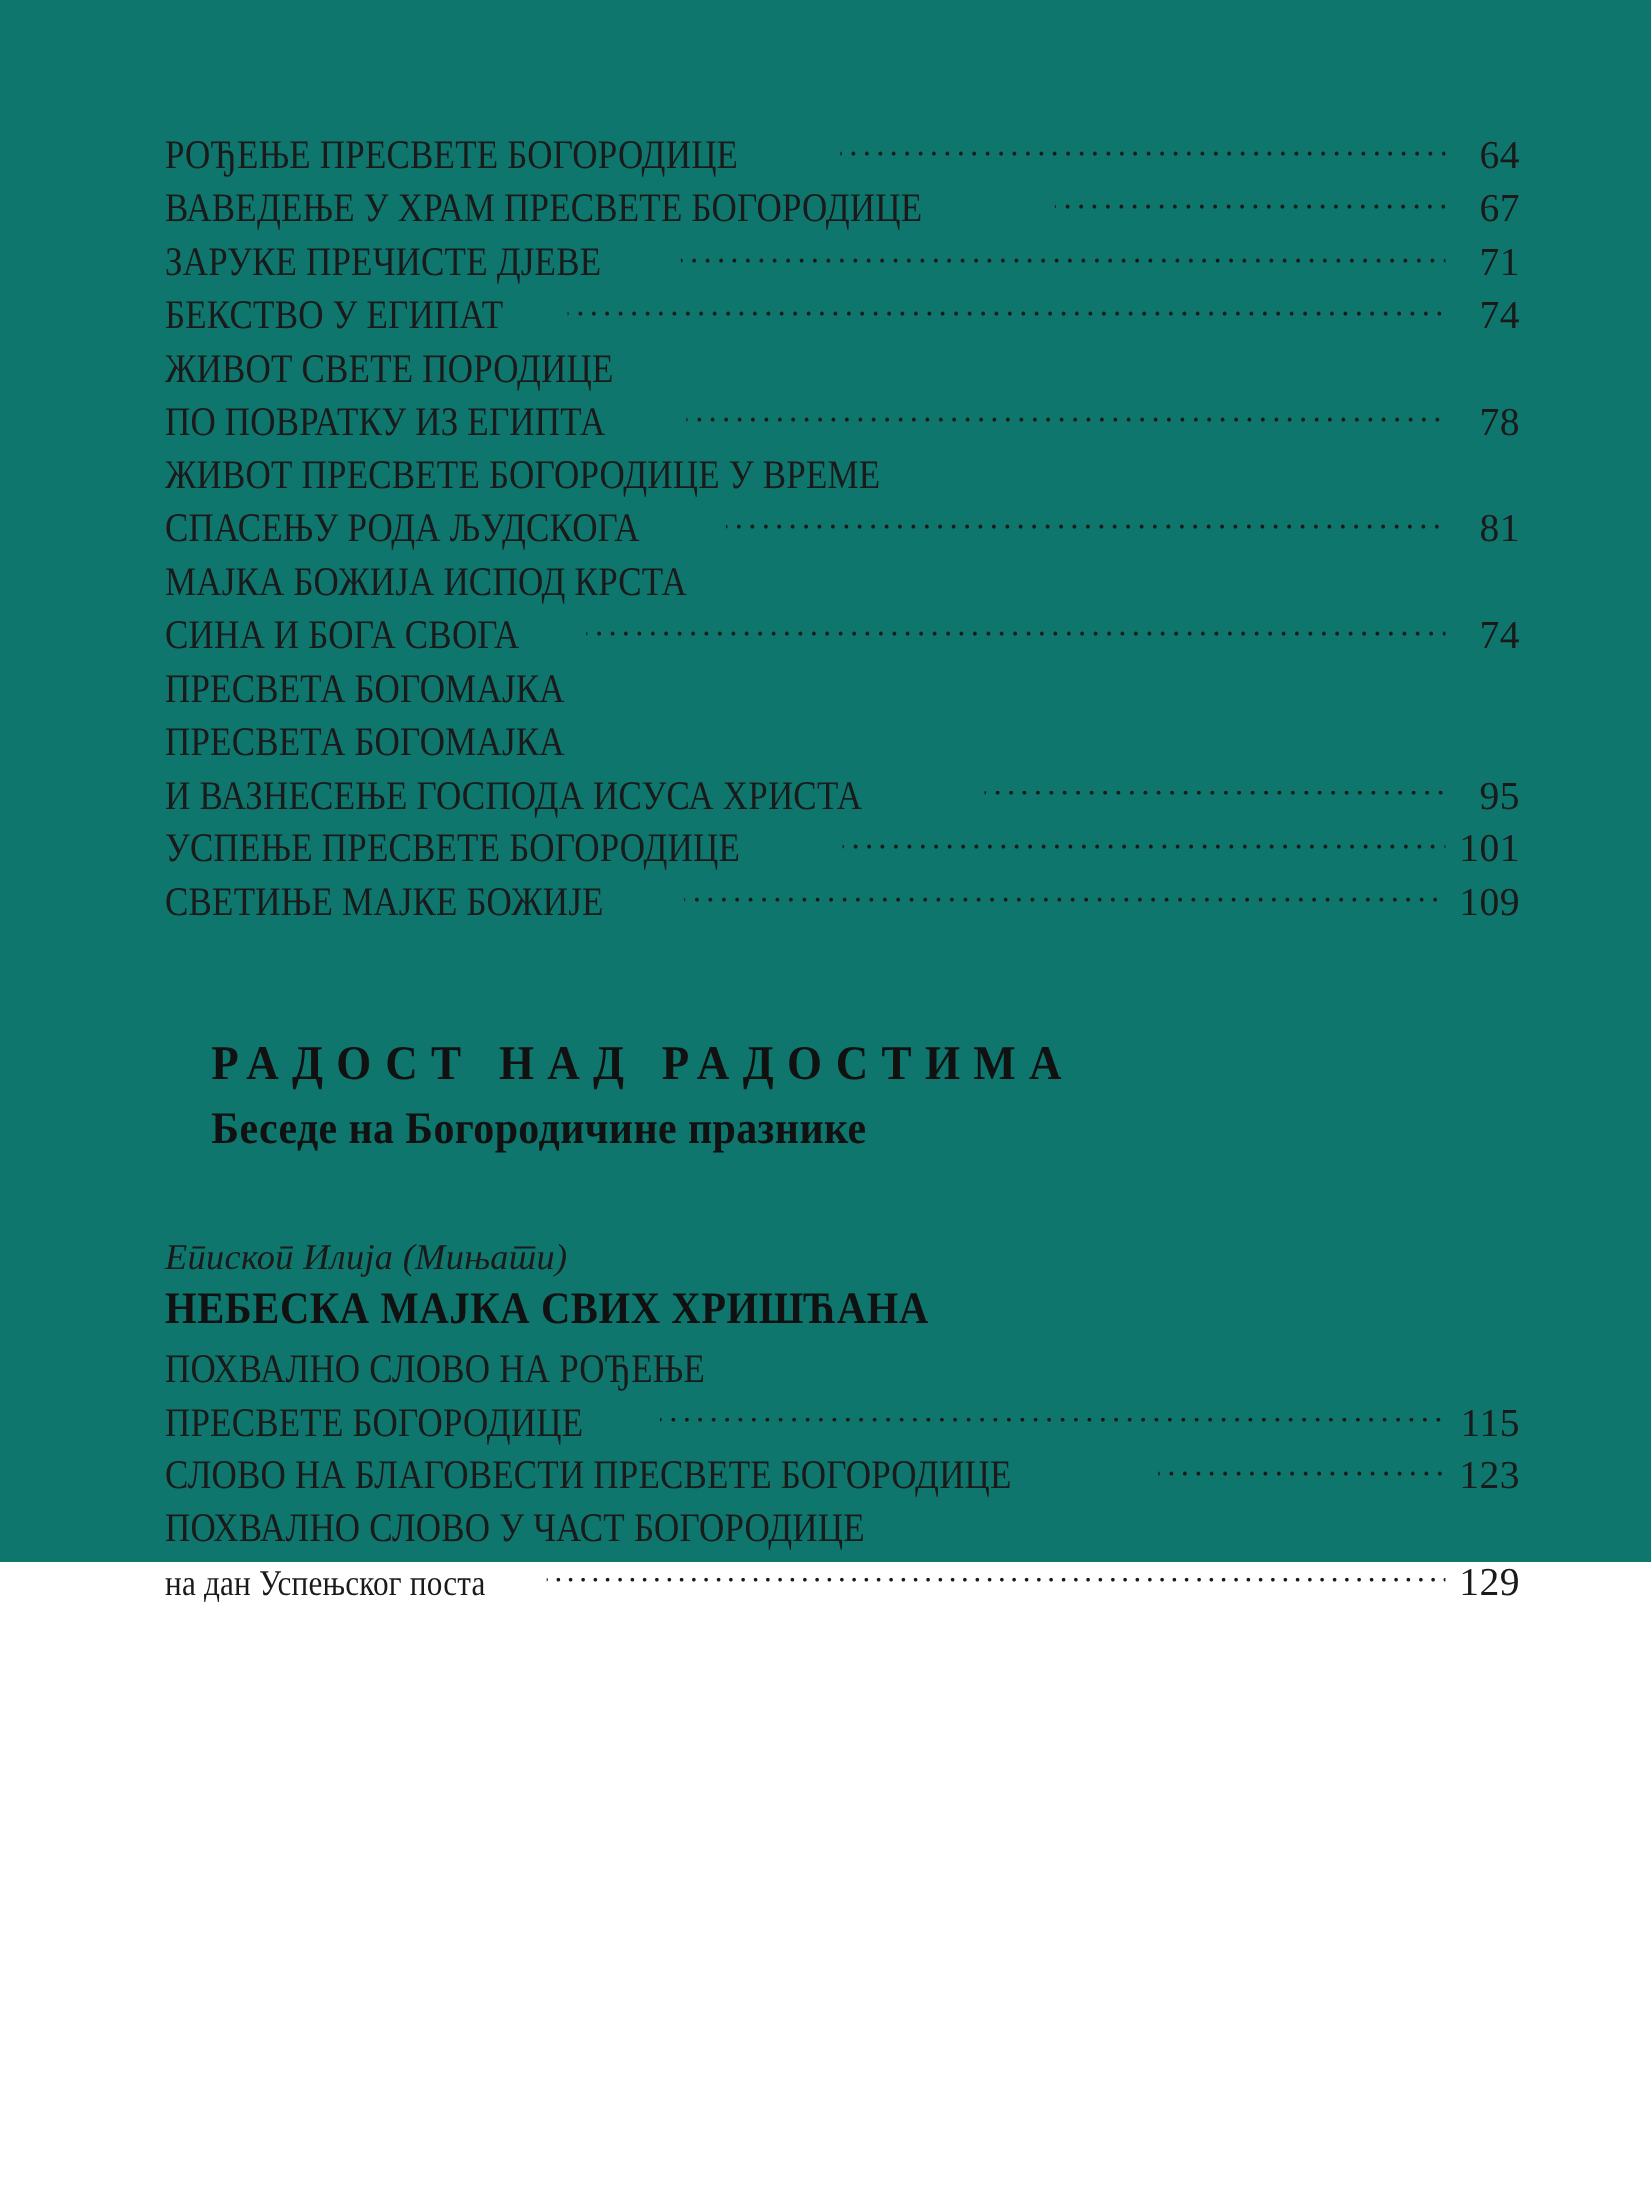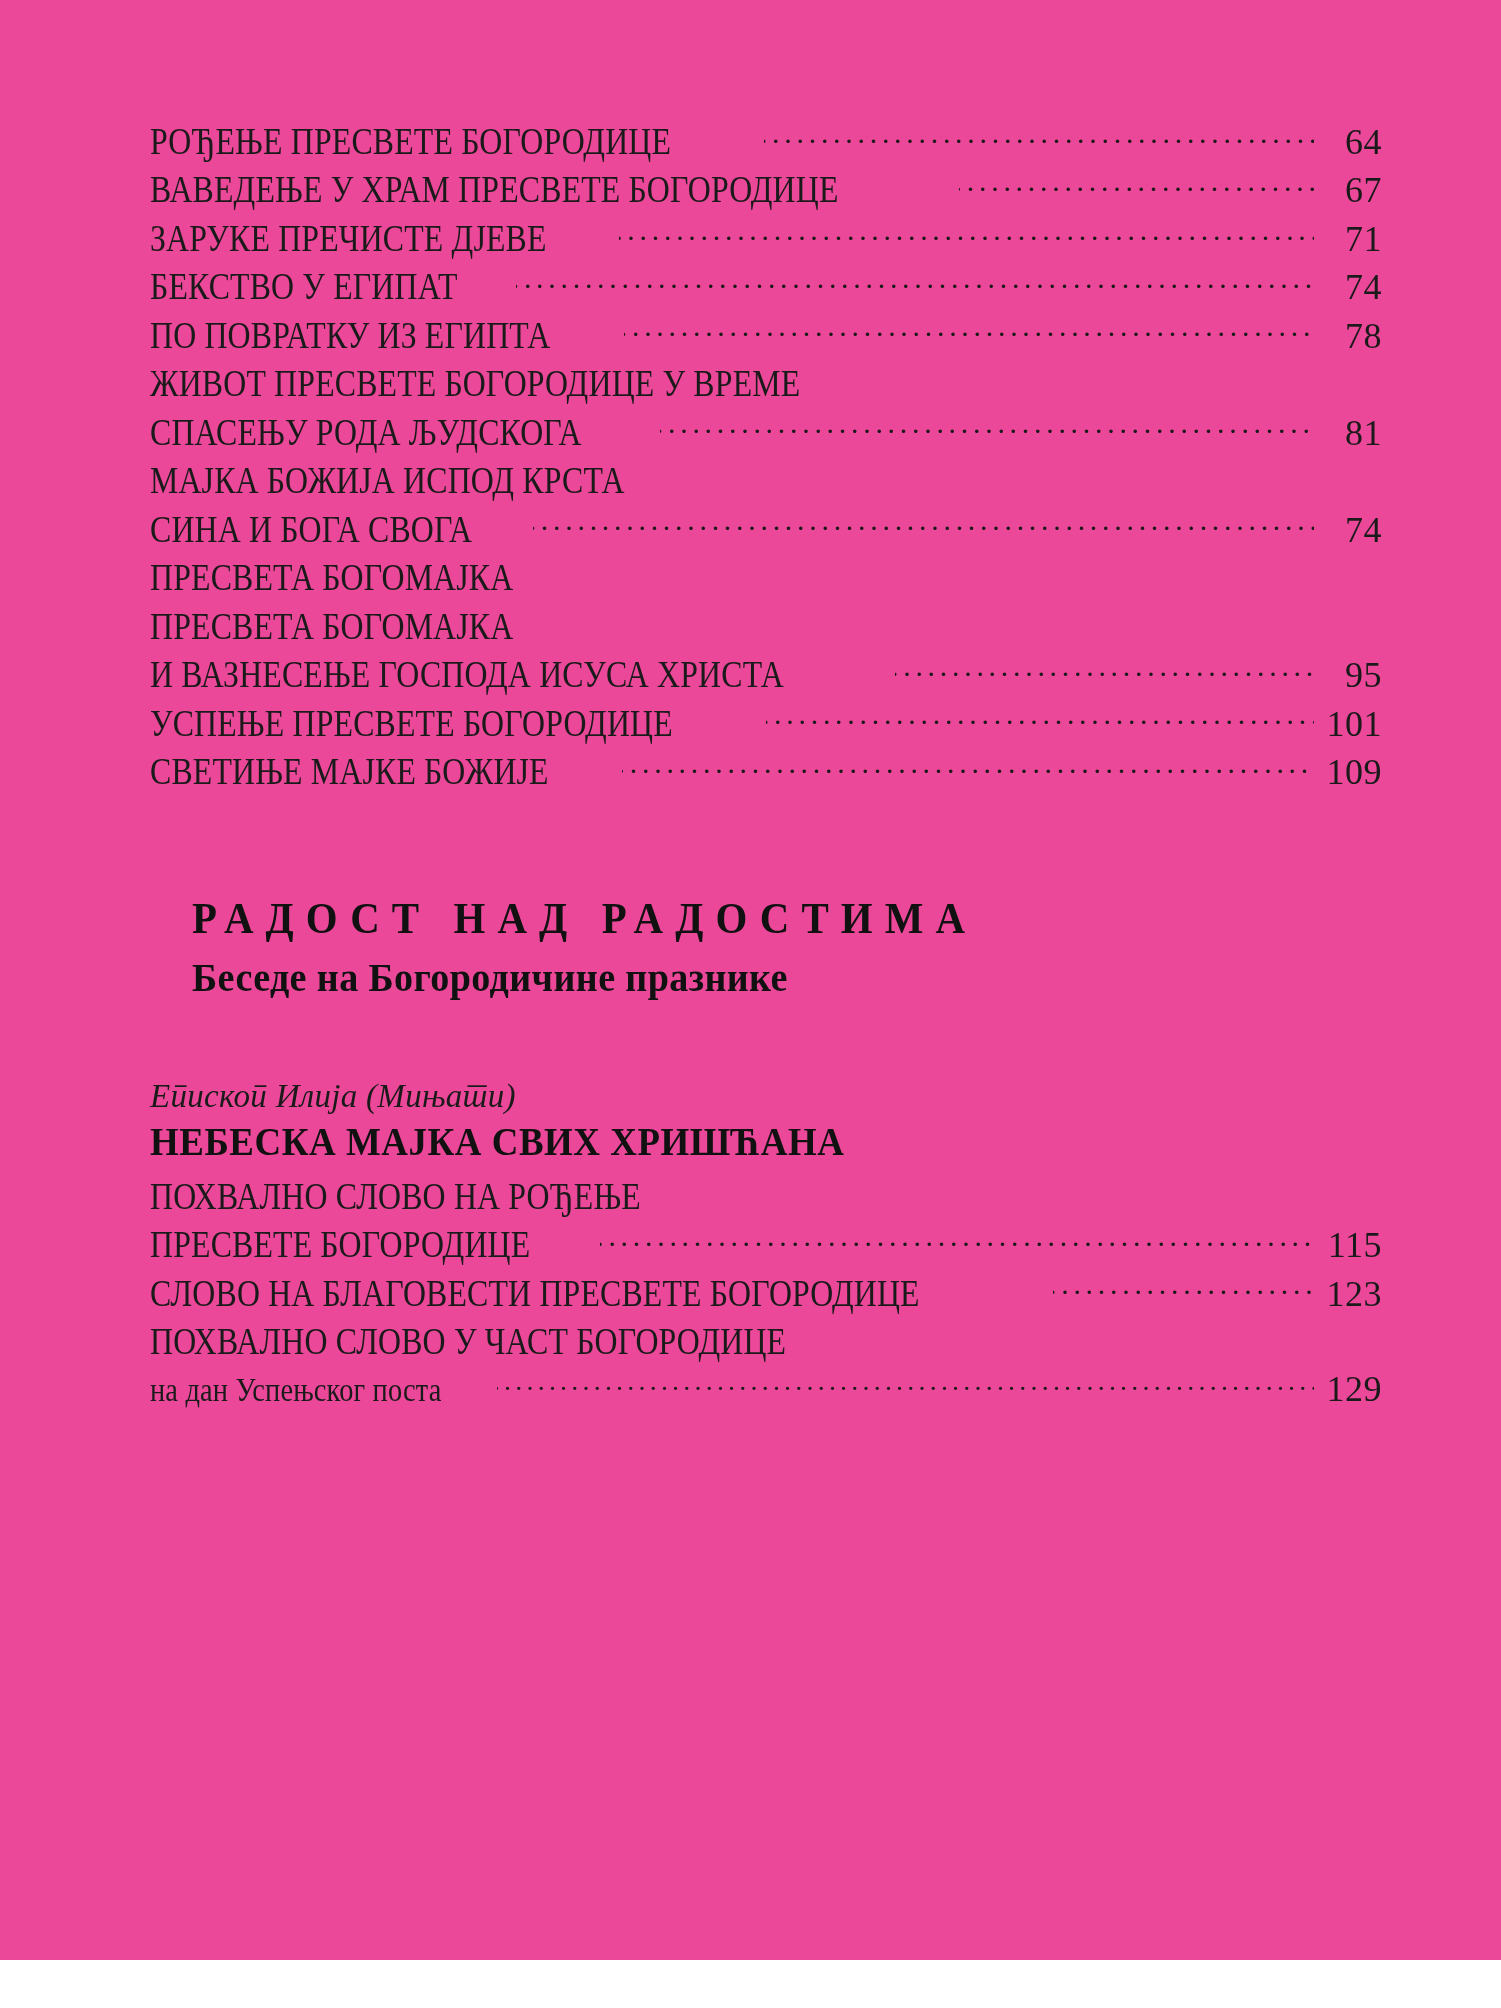--- a/index.html
+++ b/index.html
@@ -14,22 +14,22 @@
     position: relative;
     font-family: "Liberation Serif", "DejaVu Serif", serif;
     color: #1a1a1a;
     overflow: hidden;
   }
 
   .page {
     position: absolute;
     left: 0; top: 0;
     width: 1501px;
-    height: 1960px;
-    background: #ec4899;
+    height: 1420px;
+    background: #0f766e;
     box-sizing: border-box;
     padding: 118px 118px 0 150px;
   }
 
   
   .toc-block {
     width: 1232px;
   }
 
   .toc-entry {
@@ -171,20 +171,23 @@
         </div>
       </div>
       <div class="toc-entry">
         <div class="line">
           <span class="entry-text">БЕКСТВО У ЕГИПАТ</span>
           <span class="leader"></span>
           <span class="page-num">74</span>
         </div>
       </div>
       <div class="toc-entry">
+        <div class="line plain">
+          <span class="entry-text">ЖИВОТ СВЕТЕ ПОРОДИЦЕ</span>
+        </div>
         <div class="line">
           <span class="entry-text">ПО ПОВРАТКУ ИЗ ЕГИПТА</span>
           <span class="leader"></span>
           <span class="page-num">78</span>
         </div>
       </div>
       <div class="toc-entry">
         <div class="line plain">
           <span class="entry-text">ЖИВОТ ПРЕСВЕТЕ БОГОРОДИЦЕ У ВРЕМЕ</span>
         </div>

